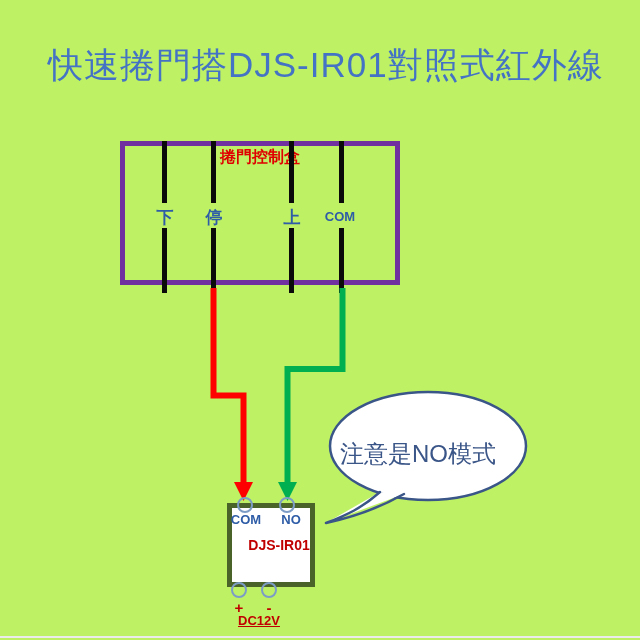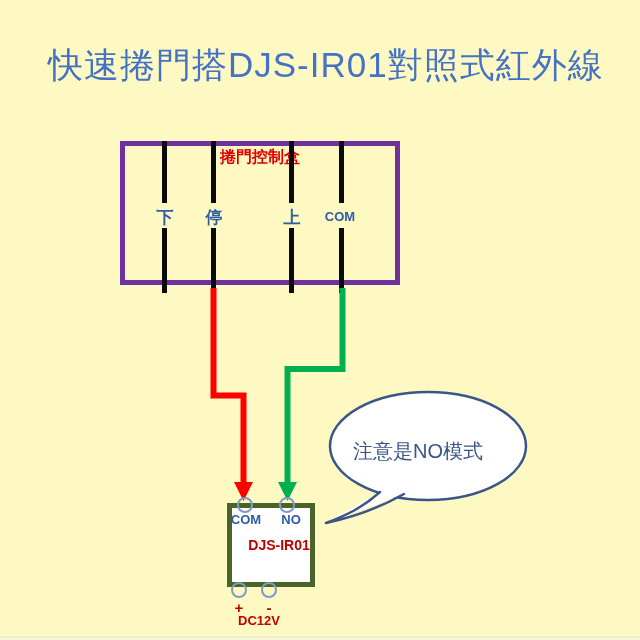--- a/index.html
+++ b/index.html
@@ -1,17 +1,17 @@
 <!DOCTYPE html>
 <html><head>
 <meta charset="utf-8">
 <style>
   html,body{margin:0;padding:0;background:#fff;}
   .stage{
-    position:relative;width:640px;height:640px;background:#fef9c3;overflow:hidden;
+    position:relative;width:640px;height:640px;background:#bef264;overflow:hidden;
     font-family:"Liberation Sans","DejaVu Sans",sans-serif;
   }
   .title{
     position:absolute;left:48px;top:42px;width:560px;
     font-size:35px;font-weight:500;color:#4472C4;letter-spacing:1px;white-space:nowrap;
   }
   .ctrl-box{
     position:absolute;left:120px;top:141px;width:270px;height:134px;
     border:5px solid #7030A0;background:transparent;
   }
@@ -43,25 +43,25 @@
     position:absolute;left:227px;top:537px;width:104px;text-align:center;
     font-size:14px;font-weight:bold;color:#C00000;
   }
   .power-sign{
     position:absolute;top:599px;width:20px;text-align:center;
     font-size:15px;font-weight:bold;color:#C00000;
   }
   .p-plus{left:229px;} .p-minus{left:259px;}
   .power-label{
     position:absolute;left:219px;top:613px;width:80px;text-align:center;
-    font-size:13px;font-weight:bold;color:#C00000;
+    font-size:13px;font-weight:bold;color:#C00000;text-decoration:underline;
   }
   .callout-text{
     position:absolute;left:337px;top:438px;width:162px;text-align:center;
-    font-size:20px;color:#3A5587;white-space:nowrap;
+    font-size:24px;color:#3A5587;white-space:nowrap;
   }
   .bottom-edge{
     position:absolute;left:0;top:636px;width:640px;height:2px;background:#ebebeb;
   }
 </style>
 </head>
 <body>
 
 <div class="stage">
 

